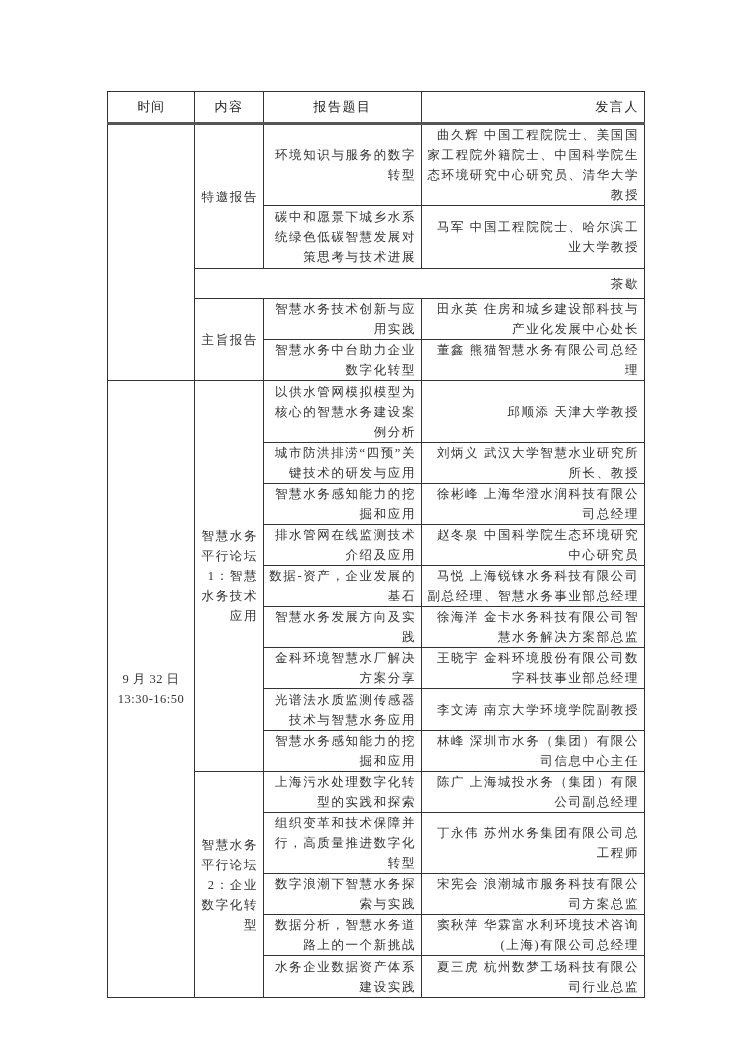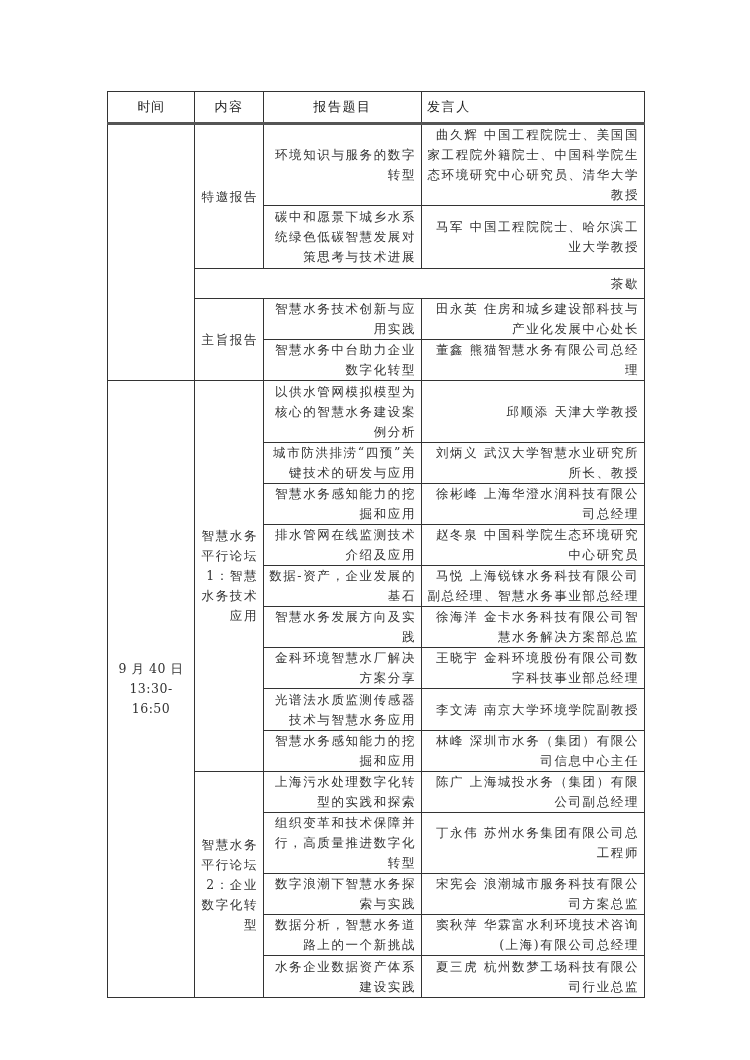--- a/index.html
+++ b/index.html
@@ -1,40 +1,40 @@
 <!DOCTYPE html>
 <html><head>
   <meta charset="utf-8">
   <style>
     html, body { margin: 0; padding: 0; background: #ffffff; }
     body { width: 750px; height: 1060px; position: relative; overflow: hidden;
       font-family: "DejaVu Serif", "Liberation Serif", serif; color: #333; }
     #sched { position: absolute; left: 107px; top: 91px; width: 536px;
       border-collapse: collapse; table-layout: fixed; }
     #sched td, #sched th { border: 1.5px solid #333; font-size: 12.5px; line-height: 20px;
-      padding: 0 5px; vertical-align: middle; letter-spacing: 1.6px; font-weight: normal; }
+      padding: 0 5px; vertical-align: middle; letter-spacing: 1.6px; font-weight: normal; font-family: Liberation Serif, serif; }
     #sched th { height: 30px; text-align: center; font-size: 13px; color: #222; }
     #sched thead tr th { border-bottom: 3px solid #555; }
     .c-time { width: 76px; text-align: center; letter-spacing: 0.5px !important; }
     .c-cat { width: 58px; text-align: right; }
     .c-topic { width: 147px; text-align: right; }
     .c-spk { width: 212px; text-align: right; }
     .tea { text-align: right; }
     .time-line { display: block; }
   </style>
 </head>
 <body>
 
 <table id="sched">
   <thead>
     <tr>
       <th class="c-time">时间</th>
       <th class="c-cat">内容</th>
       <th class="c-topic" style="">报告题目</th>
-      <th class="c-spk" style="text-align:left">发言人</th>
+      <th class="c-spk" style="text-align:right">发言人</th>
     </tr>
   </thead>
   <tbody>
 
     <tr style="height:58px">
       <td class="c-time" rowspan="6"></td>
       <td class="c-cat" rowspan="2">特邀报告</td>
       <td class="c-topic">环境知识与服务的数字转型</td>
       <td class="c-spk">曲久辉 中国工程院院士、美国国家工程院外籍院士、中国科学院生态环境研究中心研究员、清华大学教授</td>
     </tr>
@@ -51,21 +51,21 @@
       <td class="c-spk">田永英 住房和城乡建设部科技与产业化发展中心处长</td>
     </tr>
     <tr style="height:41px">
       <td class="c-topic">智慧水务中台助力企业数字化转型</td>
       <td class="c-spk">董鑫 熊猫智慧水务有限公司总经理</td>
     </tr>
     <tr style="height:0"></tr>
 
     <tr style="height:62px">
       <td class="c-time" rowspan="14">
-        <span class="time-line">9 月 40 日</span>
+        <span class="time-line">9 月 32 日</span>
         <span class="time-line">13:30-16:50</span>
       </td>
       <td class="c-cat" rowspan="9">智慧水务平行论坛1：智慧水务技术应用</td>
       <td class="c-topic">以供水管网模拟模型为核心的智慧水务建设案例分析</td>
       <td class="c-spk">邱顺添 天津大学教授</td>
     </tr>
     <tr style="height:40px">
       <td class="c-topic">城市防洪排涝“四预”关键技术的研发与应用</td>
       <td class="c-spk">刘炳义 武汉大学智慧水业研究所所长、教授</td>
     </tr>

